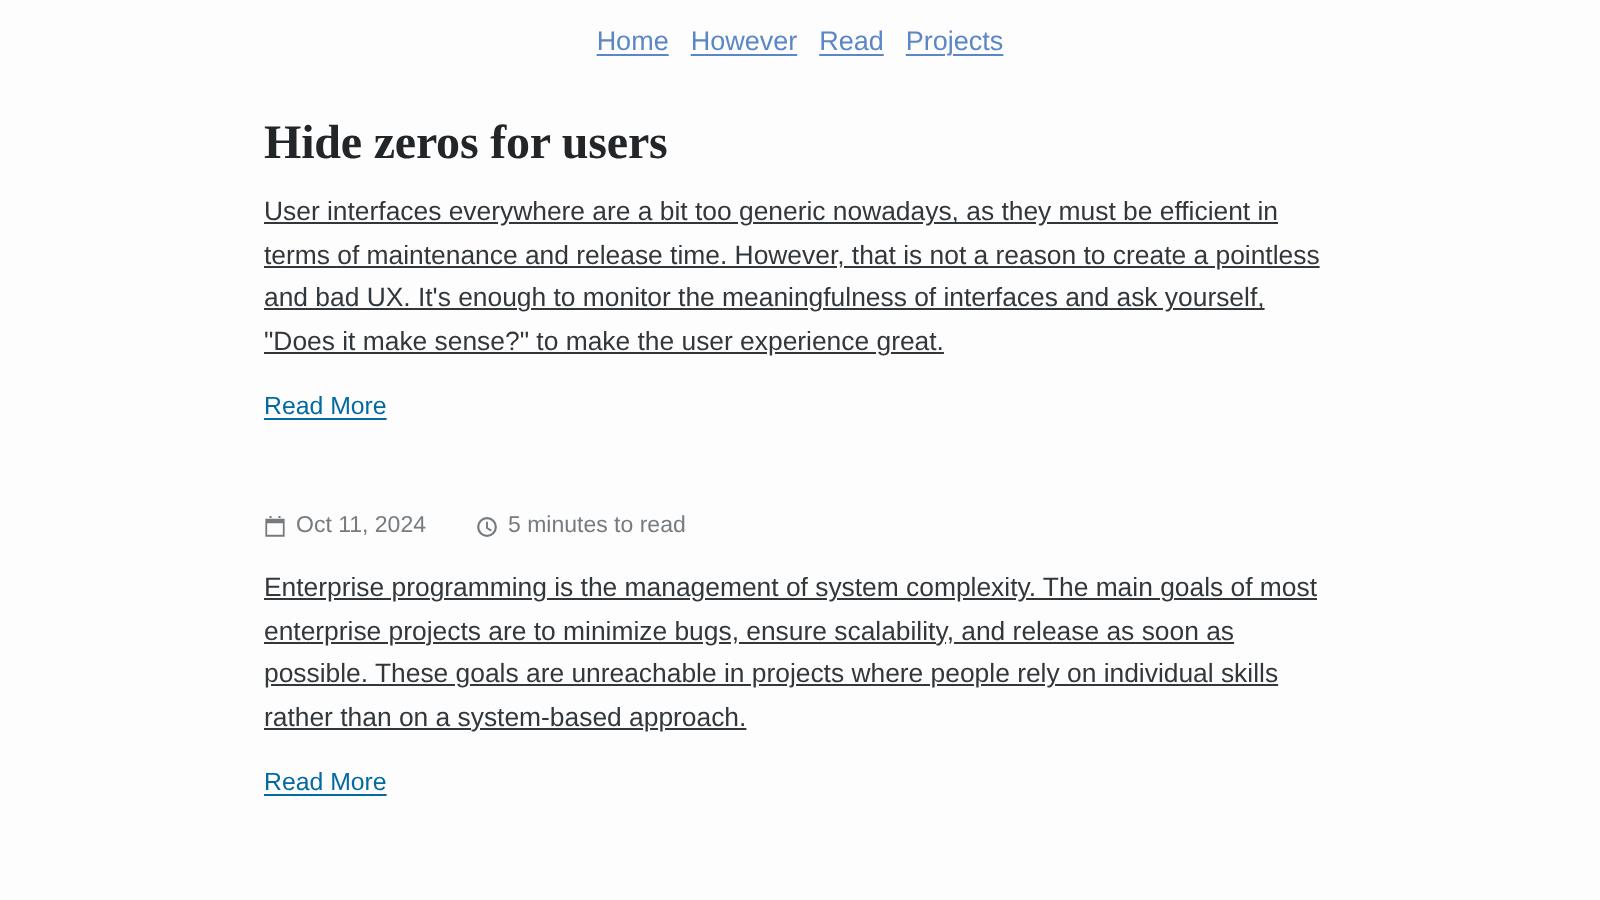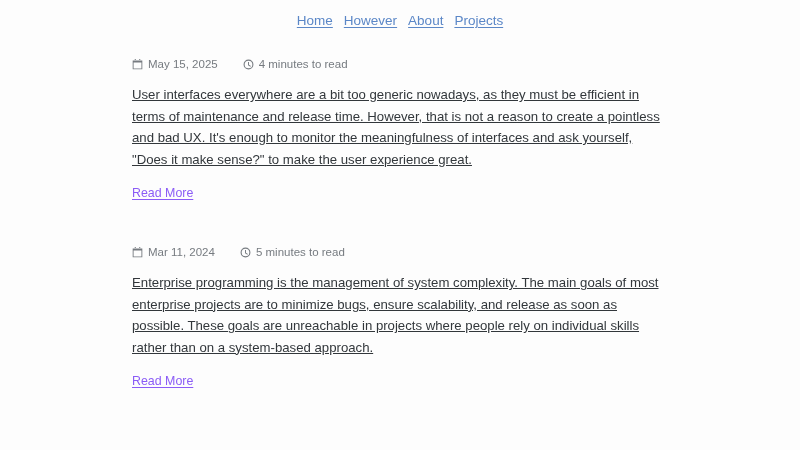--- a/index.html
+++ b/index.html
@@ -82,80 +82,59 @@
   }
   .excerpt {
     font-size: 13.2px;
     line-height: 1.63;
     color: #32373b;
     margin: 0 0 13px 0;
     text-decoration: underline;
   }
   .readmore {
     font-size: 12.4px;
-    color: #8b5cf6;
+    color: #0369a1;
     text-decoration: underline;
     text-underline-offset: 2px;
     text-decoration-thickness: 1px;
     cursor: pointer;
     display: inline-block;
   }
 </style>
 </head>
 <body>
 
 <div class="page">
 
   <nav class="topnav">
     <a>Home</a>
     <a>However</a>
-    <a>About</a>
+    <a>Read</a>
     <a>Projects</a>
   </nav>
 
   <main class="content">
 
     <article class="post">
-      <div class="meta">
-        <span class="meta-item">
-          <span class="icon">
-            <svg width="11" height="11" viewBox="0 0 16 16" fill="#767b80" aria-hidden="true">
-              <path d="M4 0h1.5v1.5H4zM10.5 0H12v1.5h-1.5z"></path>
-              <path d="M1 2h14v13H1V2zm1.3 3.2v8.5h11.4V5.2H2.3z"></path>
-              <path d="M3.6 6.6h2v2h-2zM7 6.6h2v2H7zM10.4 6.6h2v2h-2zM3.6 9.8h2v2h-2zM7 9.8h2v2H7zM10.4 9.8h2v2h-2z" fill="#fdfdfd"></path>
-            </svg>
-          </span>
-          <span>May 15, 2025</span>
-        </span>
-        <span class="gap"></span>
-        <span class="meta-item">
-          <span class="icon">
-            <svg width="11" height="11" viewBox="0 0 16 16" fill="#767b80" aria-hidden="true">
-              <path d="M8 0.8A7.2 7.2 0 1 0 8 15.2 7.2 7.2 0 0 0 8 0.8zm0 1.6a5.6 5.6 0 1 1 0 11.2A5.6 5.6 0 0 1 8 2.4z"></path>
-              <path d="M7.3 4.2h1.4v4.1l2.8 1.7-.72 1.2L7.3 9V4.2z"></path>
-            </svg>
-          </span>
-          <span>4 minutes to read</span>
-        </span>
-      </div>
+      <h1 class="post-title">Hide zeros for users</h1>
       <p class="excerpt">User interfaces everywhere are a bit too generic nowadays, as they must be efficient in terms of maintenance and release time. However, that is not a reason to create a pointless and bad UX. It's enough to monitor the meaningfulness of interfaces and ask yourself, "Does it make sense?" to make the user experience great.</p>
       <a class="readmore">Read More</a>
     </article>
 
     <article class="post">
       <div class="meta">
         <span class="meta-item">
           <span class="icon">
             <svg width="11" height="11" viewBox="0 0 16 16" fill="#767b80" aria-hidden="true">
               <path d="M4 0h1.5v1.5H4zM10.5 0H12v1.5h-1.5z"></path>
               <path d="M1 2h14v13H1V2zm1.3 3.2v8.5h11.4V5.2H2.3z"></path>
               <path d="M3.6 6.6h2v2h-2zM7 6.6h2v2H7zM10.4 6.6h2v2h-2zM3.6 9.8h2v2h-2zM7 9.8h2v2H7zM10.4 9.8h2v2h-2z" fill="#fdfdfd"></path>
             </svg>
           </span>
-          <span>Mar 11, 2024</span>
+          <span>Oct 11, 2024</span>
         </span>
         <span class="gap"></span>
         <span class="meta-item">
           <span class="icon">
             <svg width="11" height="11" viewBox="0 0 16 16" fill="#767b80" aria-hidden="true">
               <path d="M8 0.8A7.2 7.2 0 1 0 8 15.2 7.2 7.2 0 0 0 8 0.8zm0 1.6a5.6 5.6 0 1 1 0 11.2A5.6 5.6 0 0 1 8 2.4z"></path>
               <path d="M7.3 4.2h1.4v4.1l2.8 1.7-.72 1.2L7.3 9V4.2z"></path>
             </svg>
           </span>
           <span>5 minutes to read</span>

